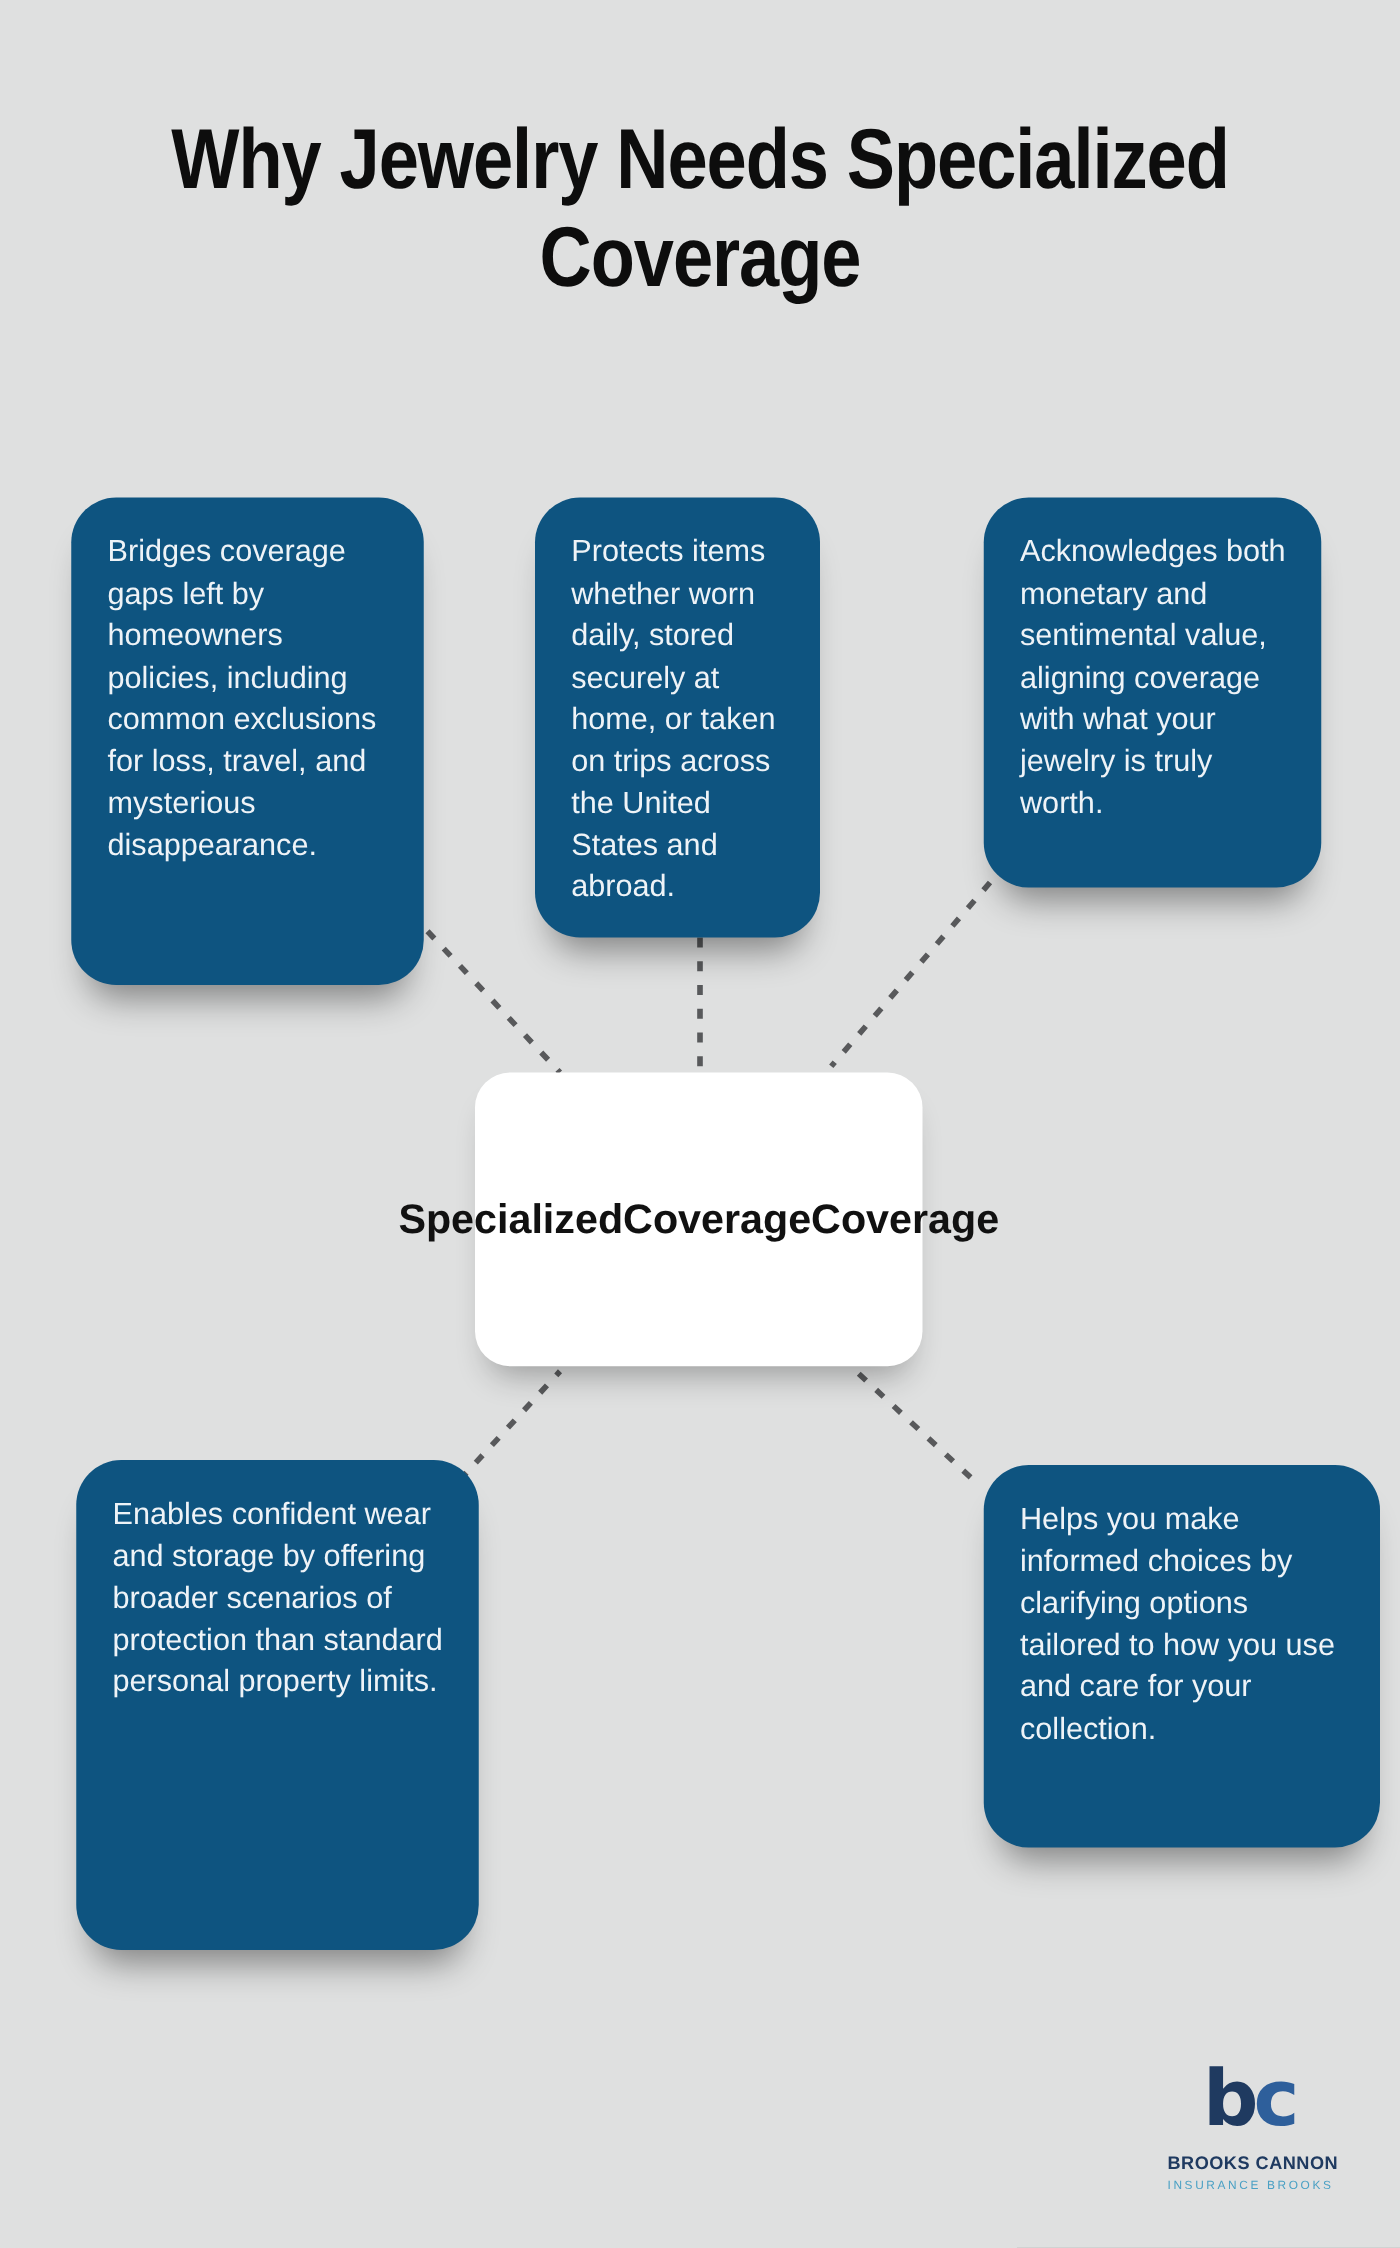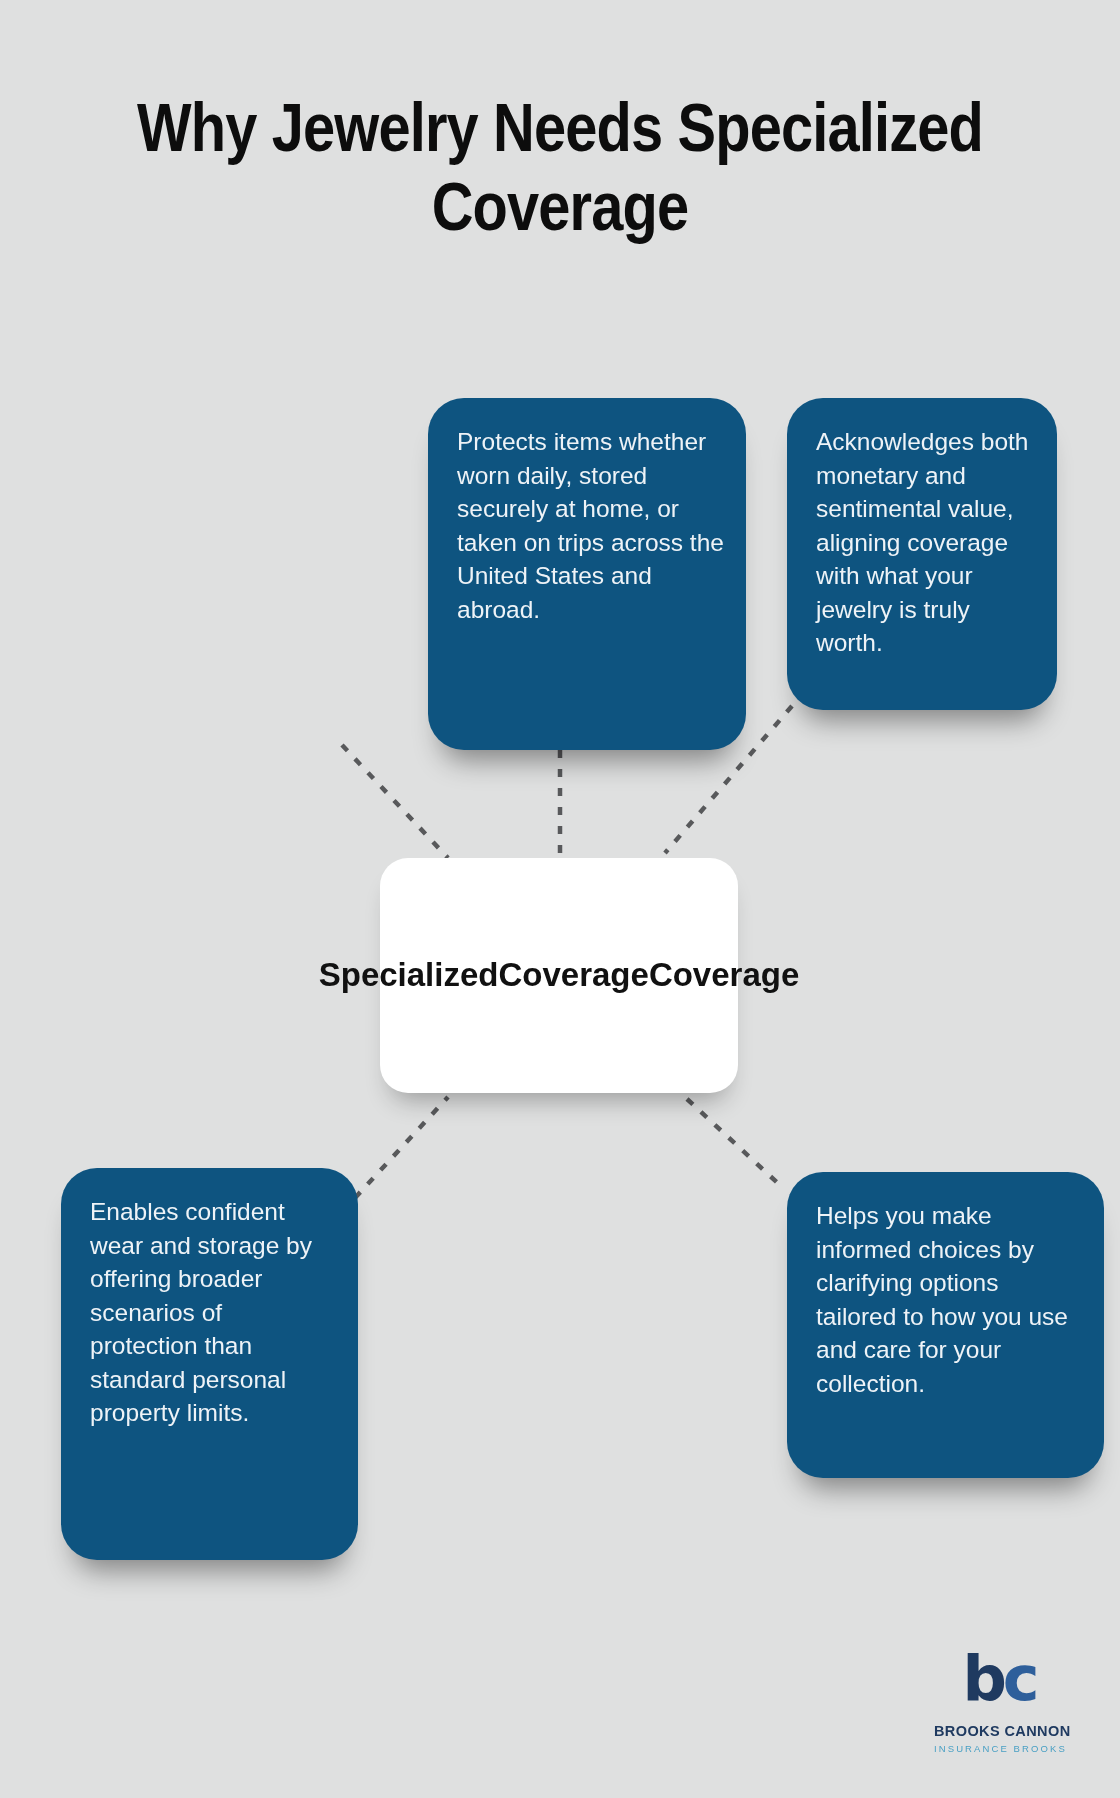--- a/index.html
+++ b/index.html
@@ -47,23 +47,23 @@
     background:var(--card-blue);
     color:var(--card-text);
     border-radius:36px;
     padding:27px 22px 0 29px;
     font-size:24.5px;
     line-height:33.5px;
     box-shadow:0 24px 28px -14px rgba(0,0,0,0.42);
     overflow:hidden;
   }
   .card-top-left   {left:57px;  top:398px;  width:282px; height:390px;}
-  .card-top-center {left:428px; top:398px;  width:318px; height:352px;}
+  .card-top-center {left:428px; top:398px;  width:228px; height:352px;}
   .card-top-right  {left:787px; top:398px;  width:270px; height:312px;}
-  .card-bottom-left{left:61px;  top:1168px; width:297px; height:392px;}
+  .card-bottom-left{left:61px;  top:1168px; width:322px; height:392px;}
   .card-bottom-right{left:787px;top:1172px; width:317px; height:306px;}
   .center-node{
     position:absolute;
     left:380px;top:858px;width:358px;height:235px;
     background:var(--center-bg);
     border-radius:28px;
     box-shadow:0 18px 26px -12px rgba(0,0,0,0.32);
     display:flex;flex-direction:row;
     align-items:center;justify-content:center;
     text-align:center;
@@ -112,20 +112,23 @@
   <h1 class="page-title"><span>Why Jewelry Needs Specialized</span><br><span>Coverage</span></h1>
 
   <svg class="connector-layer" viewBox="0 0 1120 1798" xmlns="http://www.w3.org/2000/svg">
     <line x1="342" y1="745" x2="448" y2="858"></line>
     <line x1="560" y1="750" x2="560" y2="855"></line>
     <line x1="792" y1="706" x2="665" y2="853"></line>
     <line x1="342" y1="1212" x2="448" y2="1097"></line>
     <line x1="687" y1="1099" x2="783" y2="1188"></line>
   </svg>
 
+  <div class="card card-top-left">
+    <span>Bridges coverage gaps left by homeowners policies, including common exclusions for loss, travel, and mysterious disappearance.</span>
+  </div>
 
   <div class="card card-top-center">
     <span>Protects items whether worn daily, stored securely at home, or taken on trips across the United States and abroad.</span>
   </div>
 
   <div class="card card-top-right">
     <span>Acknowledges both monetary and sentimental value, aligning coverage with what your jewelry is truly worth.</span>
   </div>
 
   <div class="center-node">

